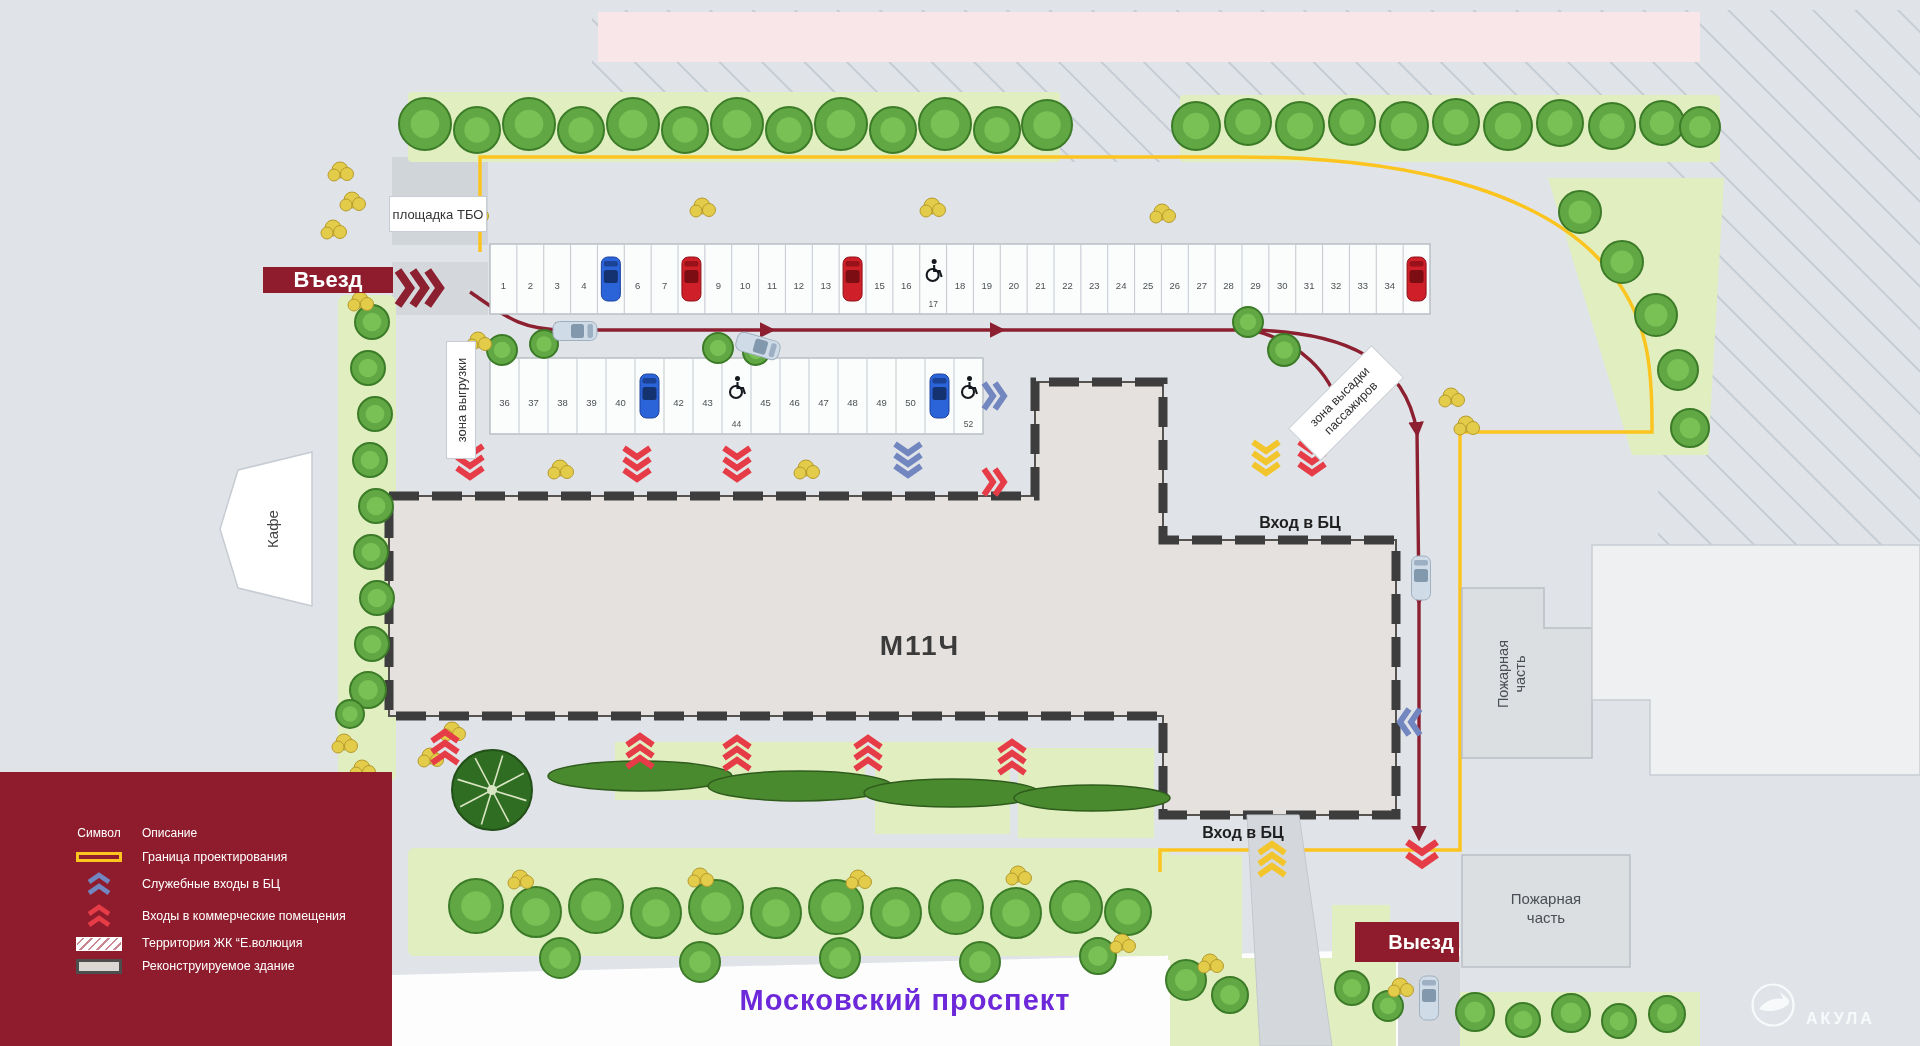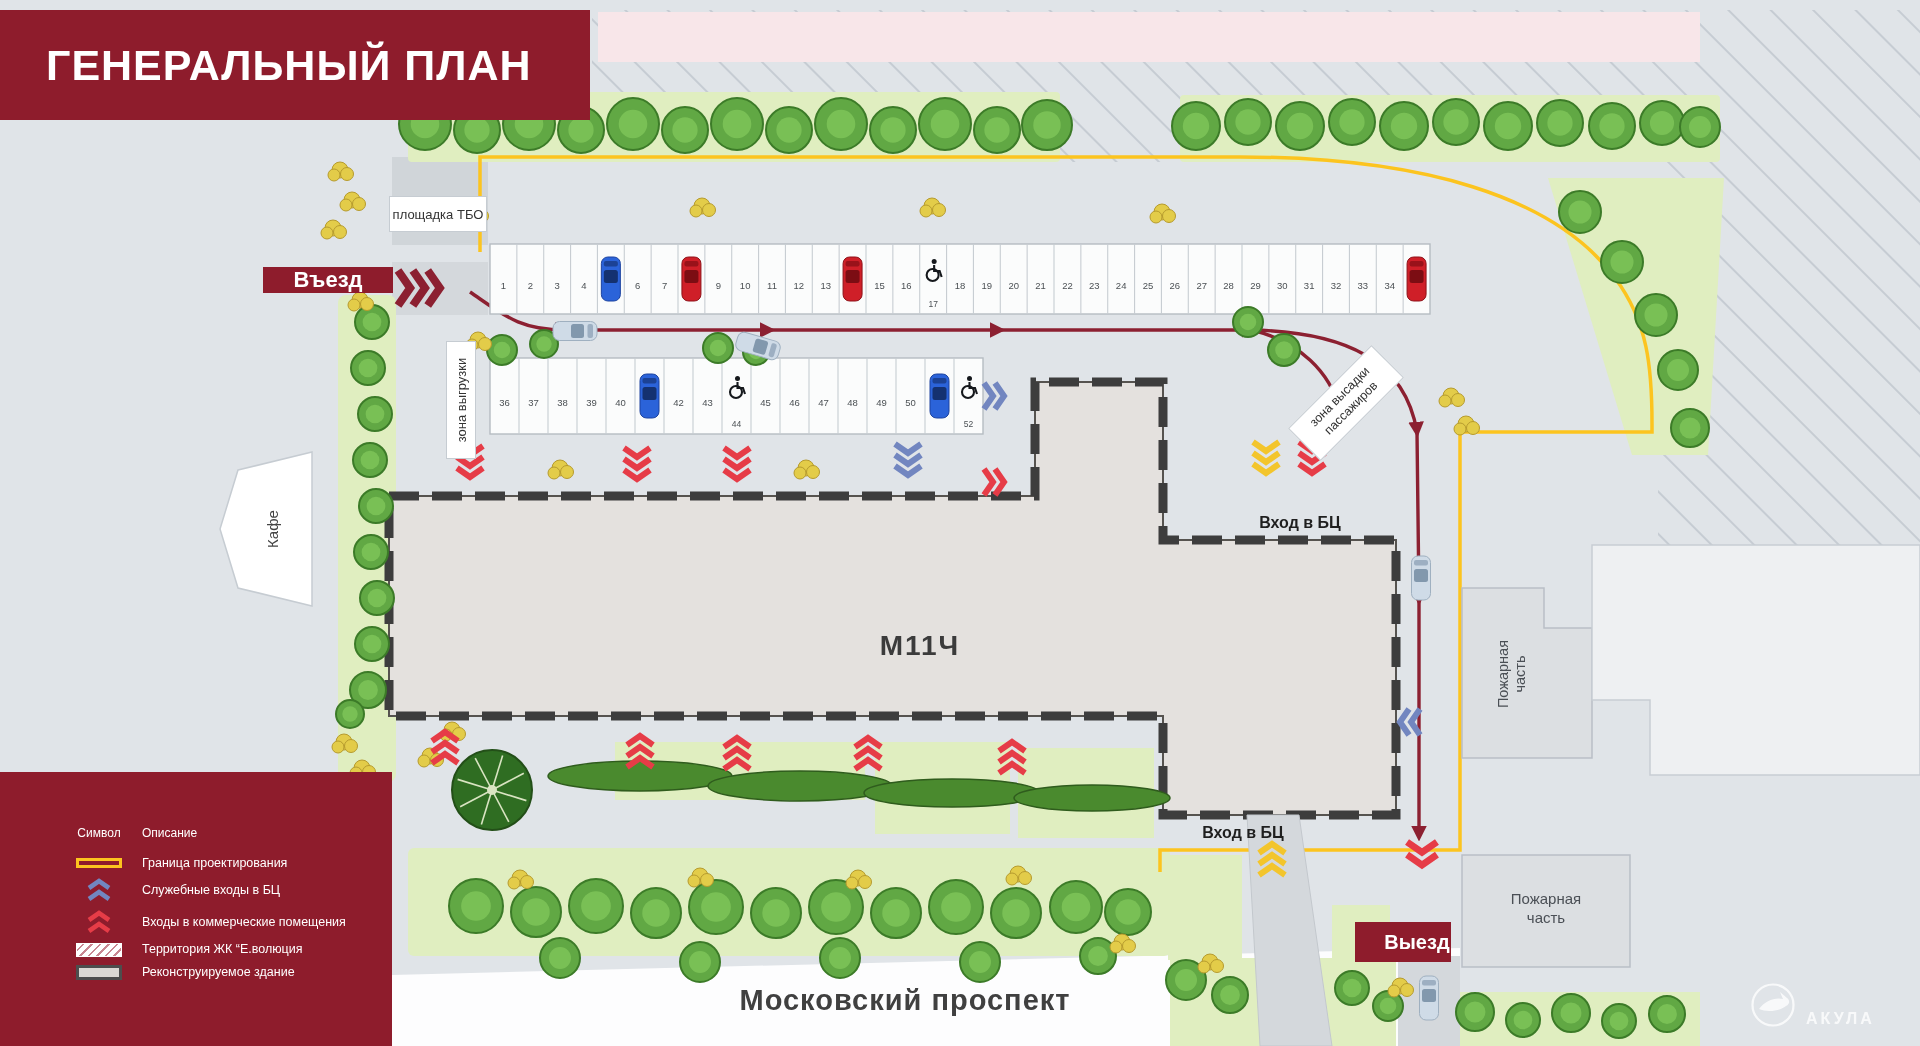--- a/index.html
+++ b/index.html
@@ -9,21 +9,21 @@
   #plan text{font-family:"Liberation Sans",sans-serif}
   .ov{position:absolute}
   .center{display:flex;align-items:center;justify-content:center;text-align:center}
   .col{flex-direction:column}
   .whitebox{background:#fff;border:1px solid #c6ccd2;color:#333}
   .redbox{background:var(--brand_red);color:#fff;font-weight:bold}
   .route{stroke:var(--route_red);stroke-width:3.4;fill:none}
   .boundary{stroke:var(--boundary_yellow);stroke-width:3.5;fill:none}
   
   #legend{left:0;top:772px;width:392px;height:274px;background:var(--brand_red);color:#fff;padding:54px 8px 0 70px;font-size:12.5px}
-  .lhead{display:flex;align-items:center;margin-bottom:16px;font-size:12px}
+  .lhead{display:flex;align-items:center;margin-bottom:10px;font-size:12px}
   .lrow{display:flex;align-items:center;margin-bottom:8px;line-height:1.15}
   .symcol{width:58px;display:flex;justify-content:center;align-items:center;flex-shrink:0}
   .ldesc{margin-left:14px}
   .sw-boundary{width:46px;height:10px;border:3px solid var(--boundary_yellow)}
   .sw-territory{width:46px;height:14px;border:1px solid #fff;background:repeating-linear-gradient(-45deg,#fff 0 4px,#c98792 4px 6px)}
   .sw-recon{width:46px;height:15px;background:#dbd8d4;border:3px solid #4d4d4d}
   .chevsvg{display:block}
   #akula{left:1750px;top:976px;width:170px;height:52px;display:flex;align-items:flex-end;gap:10px;opacity:.8;color:#fff}
   #akula span{font-size:16px;letter-spacing:3px;font-weight:bold}
 </style>
@@ -616,30 +616,27 @@
           <polyline points="1420,709 1411,722 1420,735" fill="none" stroke="var(--chevron_blue)" stroke-width="6"></polyline>
         </g>
         <g>
           <polyline points="398,270.45 410.15,288 398,305.55" fill="none" stroke="var(--route_red)" stroke-width="8.100000000000001"></polyline>
           <polyline points="412.85,270.45 425,288 412.85,305.55" fill="none" stroke="var(--route_red)" stroke-width="8.100000000000001"></polyline>
           <polyline points="427.7,270.45 439.84999999999997,288 427.7,305.55" fill="none" stroke="var(--route_red)" stroke-width="8.100000000000001"></polyline>
         </g>
       </g>
     </svg>
 
-  <div class="ov center" style="left:0;top:10px;width:590px;height:110px;background:var(--brand_red);justify-content:flex-start;padding-left:46px;">
-    <span style="font-size:43px;font-weight:bold;color:#fff;letter-spacing:1px;">ГЕНЕРАЛЬНЫЙ ПЛАН</span>
-  </div>
 
 
   <div class="ov center redbox" style="left:263px;top:267px;width:130px;height:26px;font-size:22px;">
     <span>Въезд</span>
   </div>
 
-  <div class="ov center redbox" style="left:1355px;top:922px;width:96px;height:40px;font-size:20px;padding-left:28px;">
+  <div class="ov center redbox" style="left:1355px;top:922px;width:104px;height:40px;font-size:20px;padding-left:28px;">
     <span>Выезд</span>
   </div>
 
   <div class="ov center whitebox" style="left:389px;top:196px;width:98px;height:36px;font-size:13px;">
     <span>площадка ТБО</span>
   </div>
 
   <div class="ov center whitebox" style="left:402px;top:385px;width:118px;height:30px;font-size:13px;transform:rotate(-90deg);">
     <span>зона выгрузки</span>
   </div>
@@ -668,21 +665,21 @@
   <div class="ov center col" style="left:1452px;top:652px;width:120px;height:44px;font-size:14.5px;color:#4a4f55;line-height:1.2;transform:rotate(-90deg);">
     <span>Пожарная</span>
     <span>часть</span>
   </div>
 
   <div class="ov center col" style="left:1466px;top:886px;width:160px;height:46px;font-size:15px;color:#4a4f55;line-height:1.25;">
     <span>Пожарная</span>
     <span>часть</span>
   </div>
 
-  <div class="ov center" style="left:645px;top:980px;width:520px;height:40px;font-size:29px;font-weight:bold;color:#404040;letter-spacing:1px;">
+  <div class="ov center" style="left:645px;top:980px;width:520px;height:40px;font-size:29px;font-weight:bold;color:#6d28d9;letter-spacing:1px;">
     <span>Московский проспект</span>
   </div>
 
   <div class="ov" id="legend">
     <div class="lhead">
       <div class="symcol">
           <span>Символ</span>
         </div>
       <span class="ldesc">Описание</span>
     </div>

